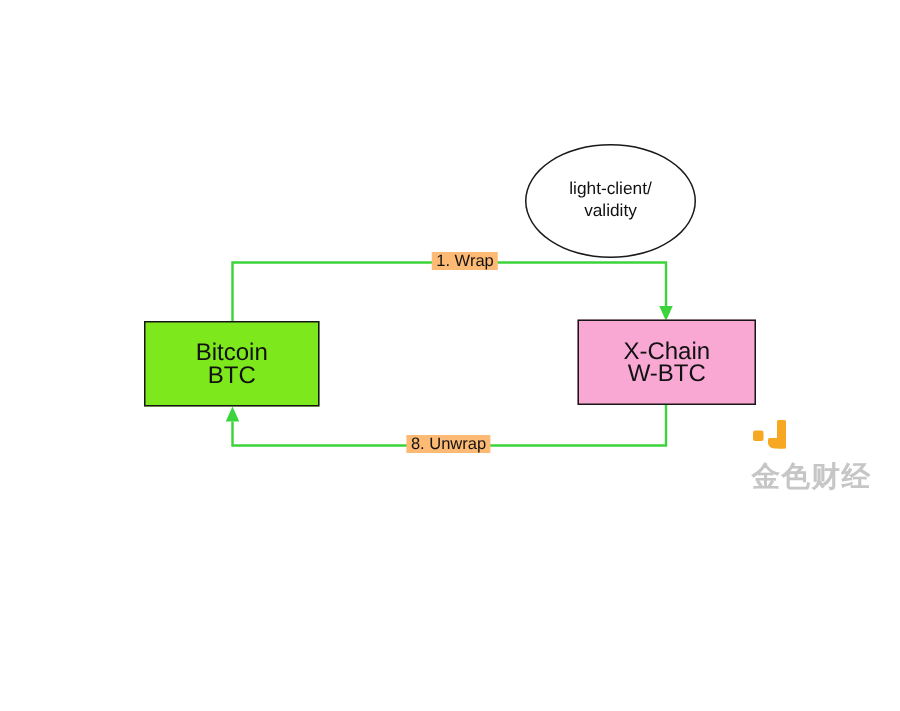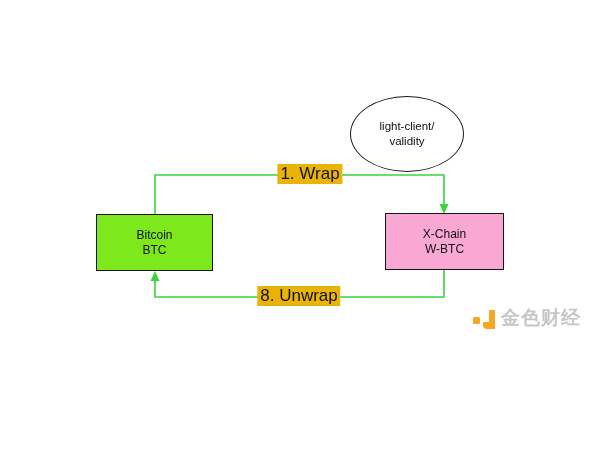--- a/index.html
+++ b/index.html
@@ -24,21 +24,21 @@
   .edge-arrow { fill: #3bd43b; stroke: none; }
 
   .node {
     position: absolute;
     display: flex;
     flex-direction: column;
     align-items: center;
     justify-content: center;
     text-align: center;
     color: #111111;
-    font-size: 12px;
+    font-size: 16px;
     line-height: 15px;
     box-sizing: border-box;
   }
   .rect-node { border: 1.5px solid #161616; }
   .node-bitcoin {
     left: 96px; top: 214px;
     width: 117px; height: 57px;
     background: #7de81c;
   }
   .node-xchain {
@@ -58,35 +58,35 @@
     width: 114px; height: 76px;
   }
   .node-fraudproof {
     left: 145px; top: 302px;
     width: 115px; height: 76px;
   }
 
   .edge-label {
     position: absolute;
     transform: translate(-50%, -50%);
-    background: #eab308;
+    background: #fdba74;
     padding: 0 3px;
-    font-size: 17px;
+    font-size: 11px;
     color: #111111;
     white-space: nowrap;
   }
   .label-wrap   { left: 310px; top: 174px; }
   .label-unwrap { left: 299px; top: 296px; }
 
   .watermark {
     position: absolute;
     right: 19px; bottom: 7px;
     display: flex;
-    align-items: center;
     gap: 6px;
+    flex-direction: column;
   }
   .wm-logo { position: relative; width: 23px; height: 22px; }
   .wm-dot {
     position: absolute;
     left: 1px; top: 10px;
     width: 7px; height: 7px;
     background: #f7a823;
     border-radius: 1.5px;
   }
   .wm-j { position: absolute; left: 11px; top: 3px; width: 12px; height: 19px; }

